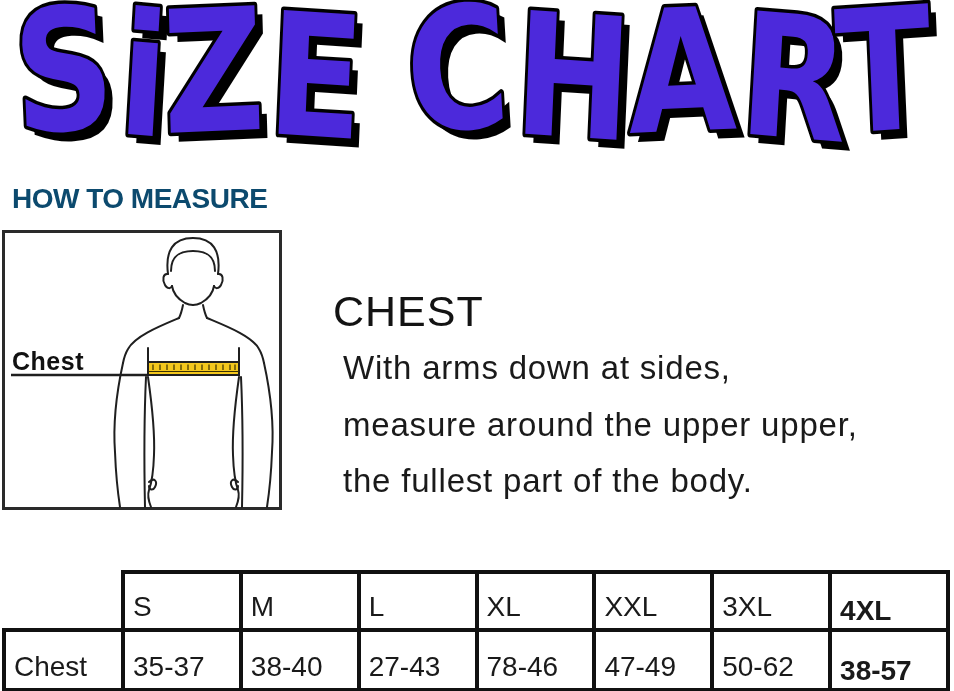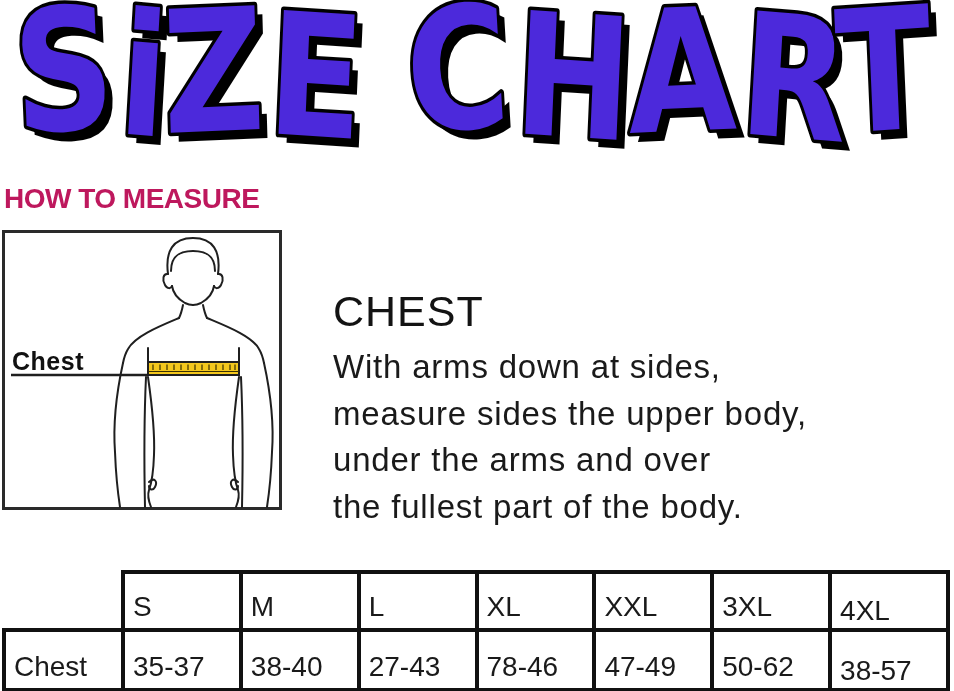--- a/index.html
+++ b/index.html
@@ -7,54 +7,54 @@
     position:relative;width:954px;height:691px;background:#ffffff;overflow:hidden;
     font-family:"Liberation Sans",sans-serif;color:#151515;
   }
   
   .title-svg{position:absolute;left:0;top:0;}
   .title-svg text{
     font-family:"DejaVu Sans",sans-serif;font-weight:bold;
   }
   
   .how-heading{
-    position:absolute;left:4px;top:183px;
-    font-size:28px;font-weight:bold;letter-spacing:-0.5px;color:#be185d;
+    position:absolute;left:12px;top:183px;
+    font-size:28px;font-weight:bold;letter-spacing:-0.5px;color:#0c4a6e;
   }
   
   .diagram-svg{position:absolute;left:2px;top:230px;}
   .diagram-svg .ln{fill:none;stroke:#1f1f1f;stroke-width:2;stroke-linecap:round;}
   .diagram-svg .chest-label{
     font-family:"Liberation Sans",sans-serif;font-weight:bold;font-size:25px;
     letter-spacing:0.5px;fill:#111;
   }
   
   .chest-info{position:absolute;left:333px;top:287px;}
   .chest-info h2{
     margin:0 0 9px 0;font-size:43px;font-weight:400;letter-spacing:1px;
     line-height:48px;color:#131313;
   }
   .chest-info p{
-    margin:0;font-size:33px;font-weight:400;line-height:46.5px;
+    margin:10px;font-size:33px;font-weight:400;line-height:46.5px;
     letter-spacing:0.8px;color:#1a1a1a;
   }
   
   .size-table{
     position:absolute;left:2px;top:570px;width:948px;
     border-collapse:collapse;table-layout:fixed;
   }
   .size-table td,.size-table th{
     border:4px solid #111;vertical-align:bottom;text-align:left;
     font-size:28px;font-weight:400;padding:0 0 5px 8px;color:#1a1a1a;
     overflow:hidden;white-space:nowrap;
   }
   .size-table .corner-spacer{border:none;}
   .size-table tr.header-row{height:58px;}
   .size-table tr.body-row{height:60px;}
-  .size-table th:last-child,.size-table td:last-child{padding-bottom:1px;}
+  .size-table th:last-child,.size-table td:last-child{padding-bottom:1px;font-weight:bold;}
 </style>
 </head>
 <body>
 
 <div class="canvas">
 
   <svg class="title-svg" width="954" height="172" viewBox="0 0 954 172">
     <text x="16" y="133" font-size="170" textLength="918" lengthAdjust="spacingAndGlyphs" rotate="-3 4 -2 3 0 -4 3 -2 4 -3" transform="translate(8,9)" fill="#000000">SiZE CHART</text>
     <text x="16" y="133" font-size="170" textLength="918" lengthAdjust="spacingAndGlyphs" rotate="-3 4 -2 3 0 -4 3 -2 4 -3" stroke="#000000" stroke-width="7" stroke-linejoin="round" paint-order="stroke" fill="#4C29DB">SiZE CHART</text>
   </svg>
@@ -118,22 +118,21 @@
       </g>
     </g>
 
     <text class="chest-label" x="10" y="140">Chest</text>
     <line x1="9" y1="145" x2="146" y2="145" stroke="#1f1f1f" stroke-width="2.5"></line>
   </svg>
 
   <div class="chest-info">
     <h2>CHEST</h2>
     <p>With arms down at sides,</p>
-    <p>measure sides the upper body,</p>
-    <p>under the arms and over</p>
+    <p>measure around the upper upper,</p>
     <p>the fullest part of the body.</p>
   </div>
 
   <table class="size-table">
     <colgroup>
       <col style="width:119px">
       <col>
         <col>
         <col>
         <col>

